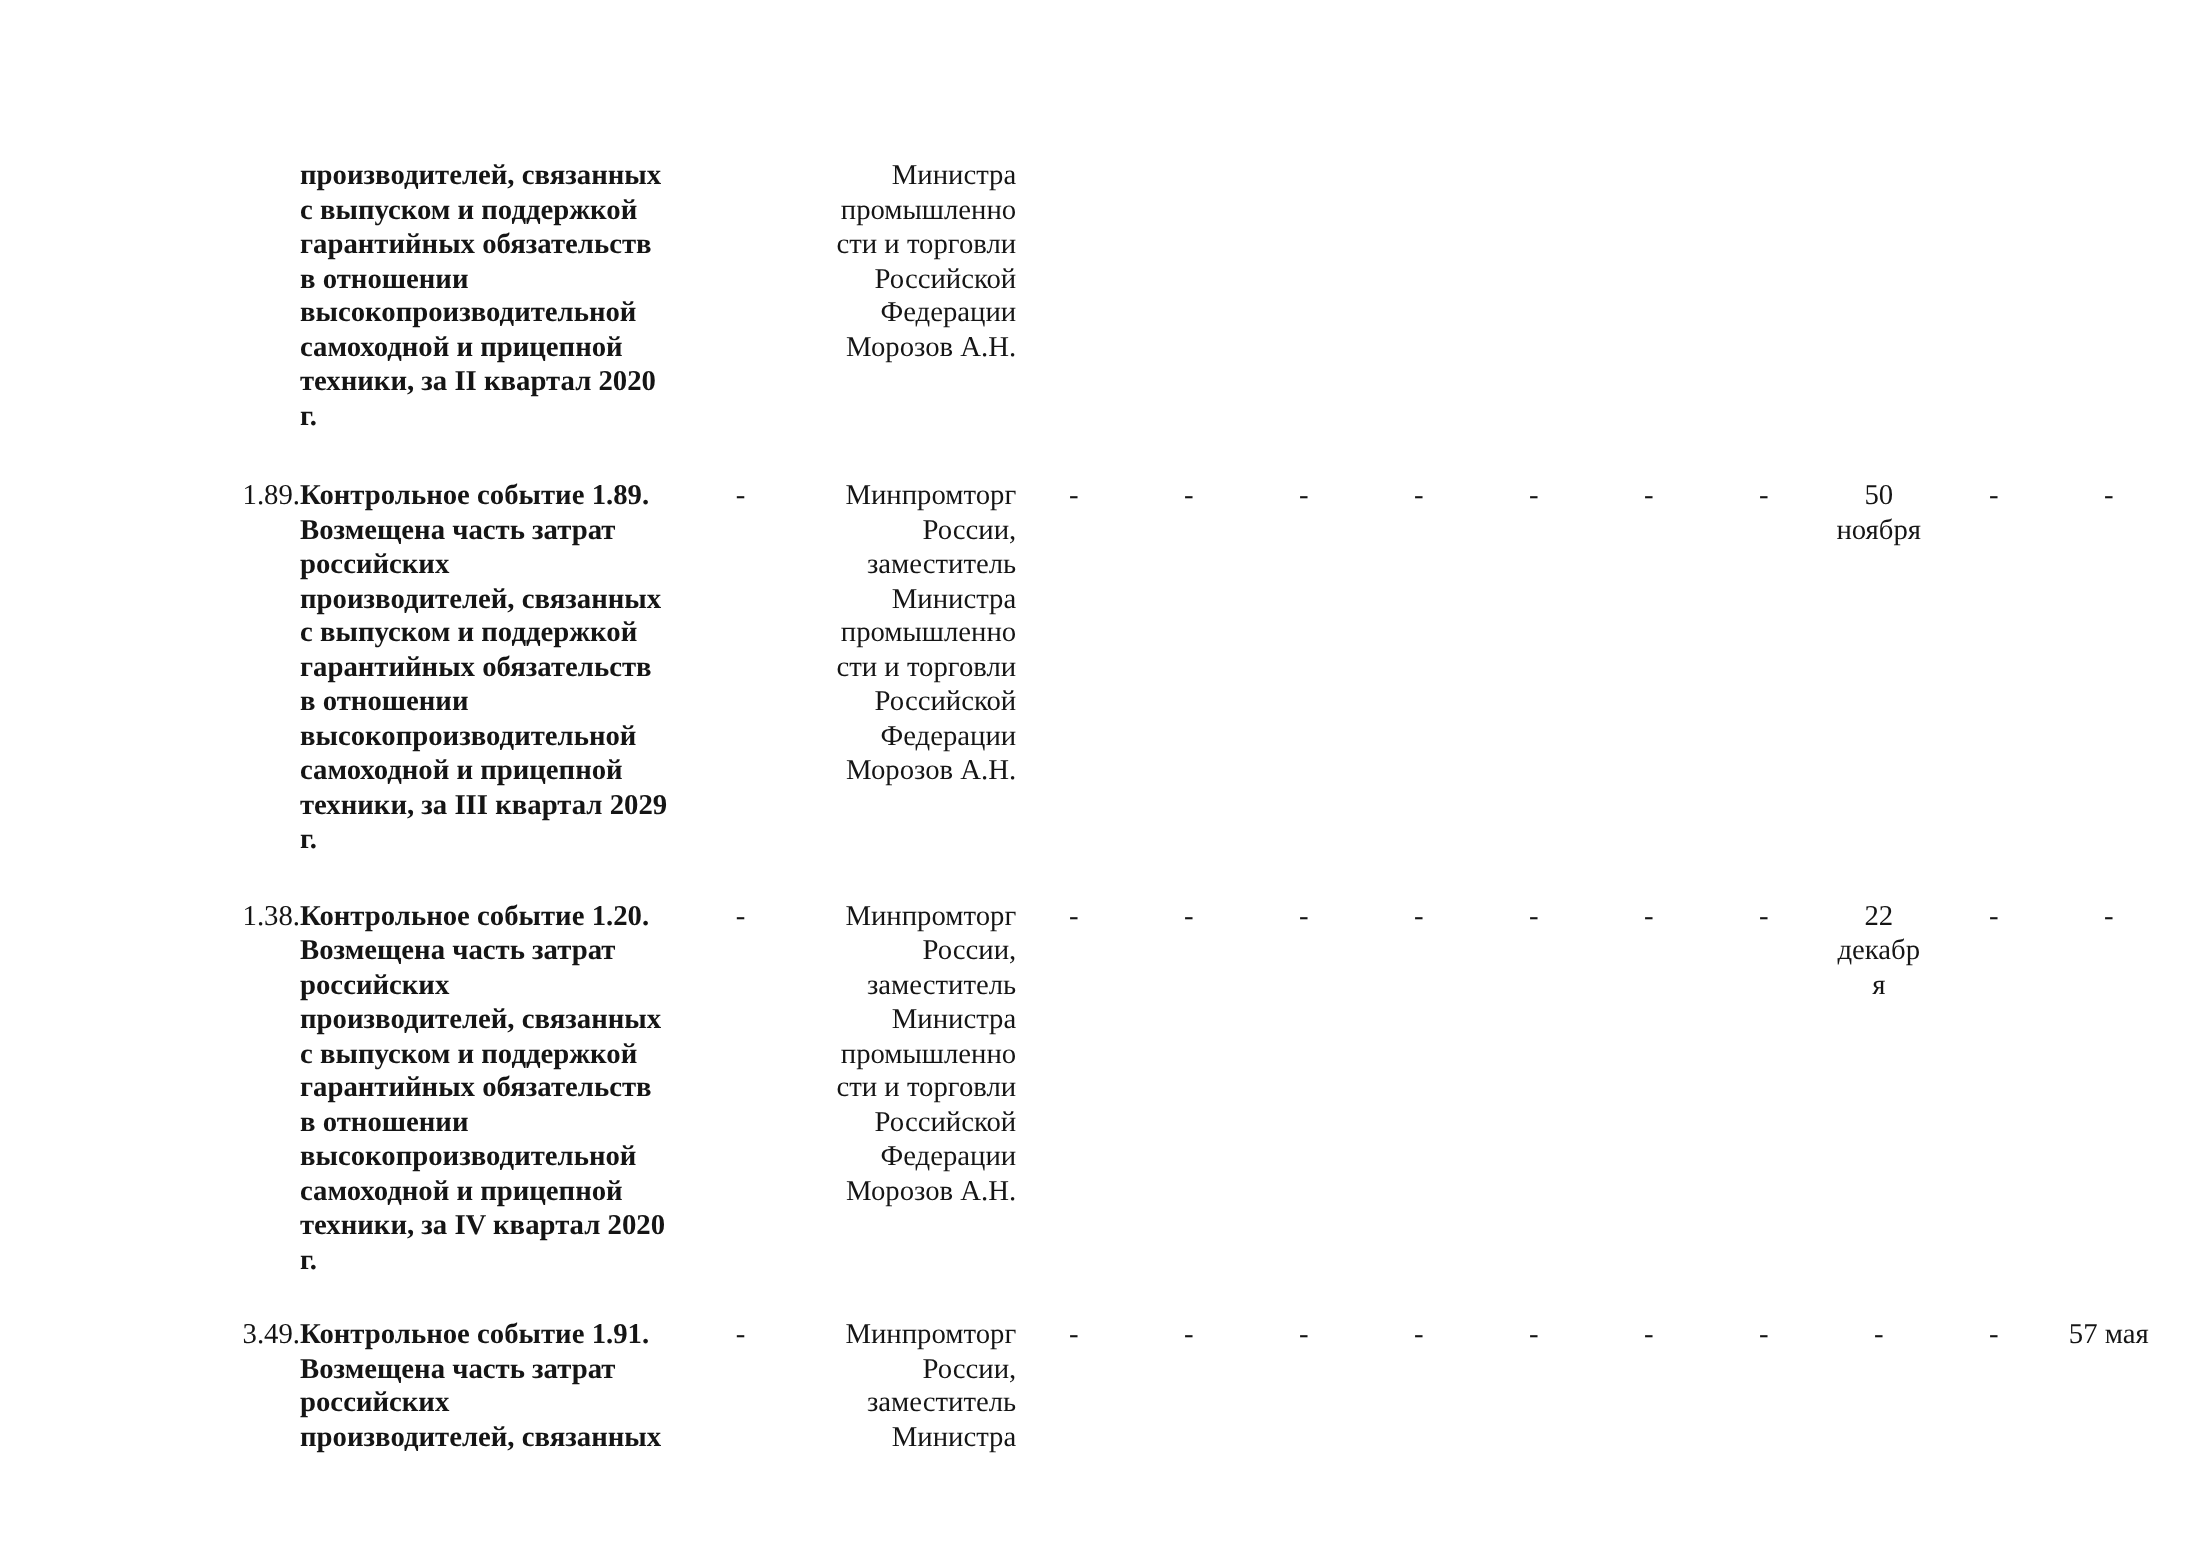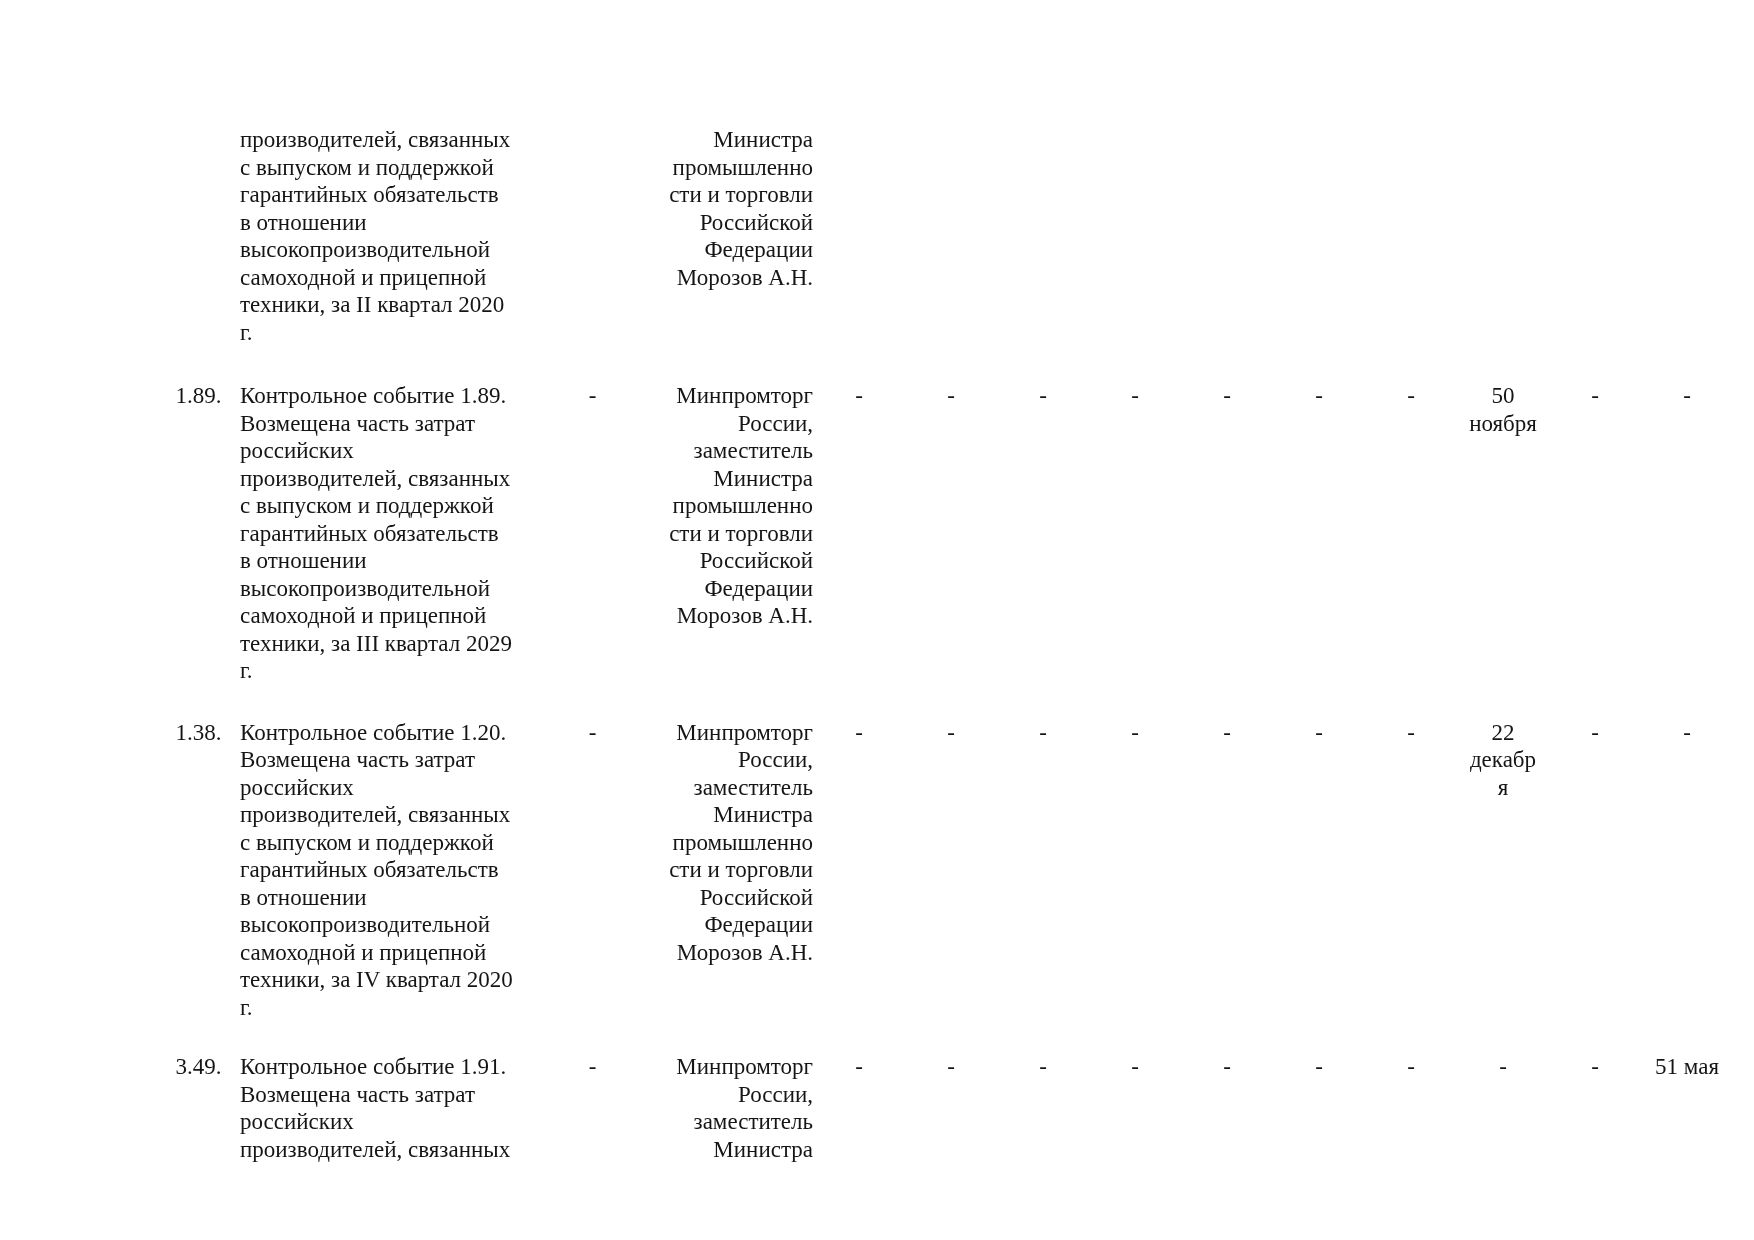--- a/index.html
+++ b/index.html
@@ -29,22 +29,22 @@
     border: none;
   }
   table.plan td {
     vertical-align: top;
     padding: 0;
     font-size: 23px;
     line-height: 27.5px;
     white-space: pre-line;
     overflow: visible;
   }
-  td.num  { padding-left: 9px;  text-align: center; margin-top: 44px; }
-  td.desc { padding-left: 3px;  text-align: left; }
+  td.num  { padding-left: 9px;  text-align: right; margin-top: 44px; }
+  td.desc { padding-left: 3px;  text-align: left; font-weight: bold; }
   td.resp { padding-left: 23px; text-align: right; }
   td.ctr  { text-align: center; }
   tr.r0 td { padding-bottom: 36px; }
   tr.r1 td { padding-bottom: 34px; }
   tr.r2 td { padding-bottom: 32px; }
 </style>
 </head>
 <body>
 
 <div class="page">
@@ -178,17 +178,17 @@
 Министра</td>
         <td class="ctr">-</td>
         <td class="ctr">-</td>
         <td class="ctr">-</td>
         <td class="ctr">-</td>
         <td class="ctr">-</td>
         <td class="ctr">-</td>
         <td class="ctr">-</td>
         <td class="ctr">-</td>
         <td class="ctr">-</td>
-        <td class="ctr">51 мая</td>
+        <td class="ctr">57 мая</td>
       </tr>
     </tbody>
   </table>
 </div>
 
 </body></html>

